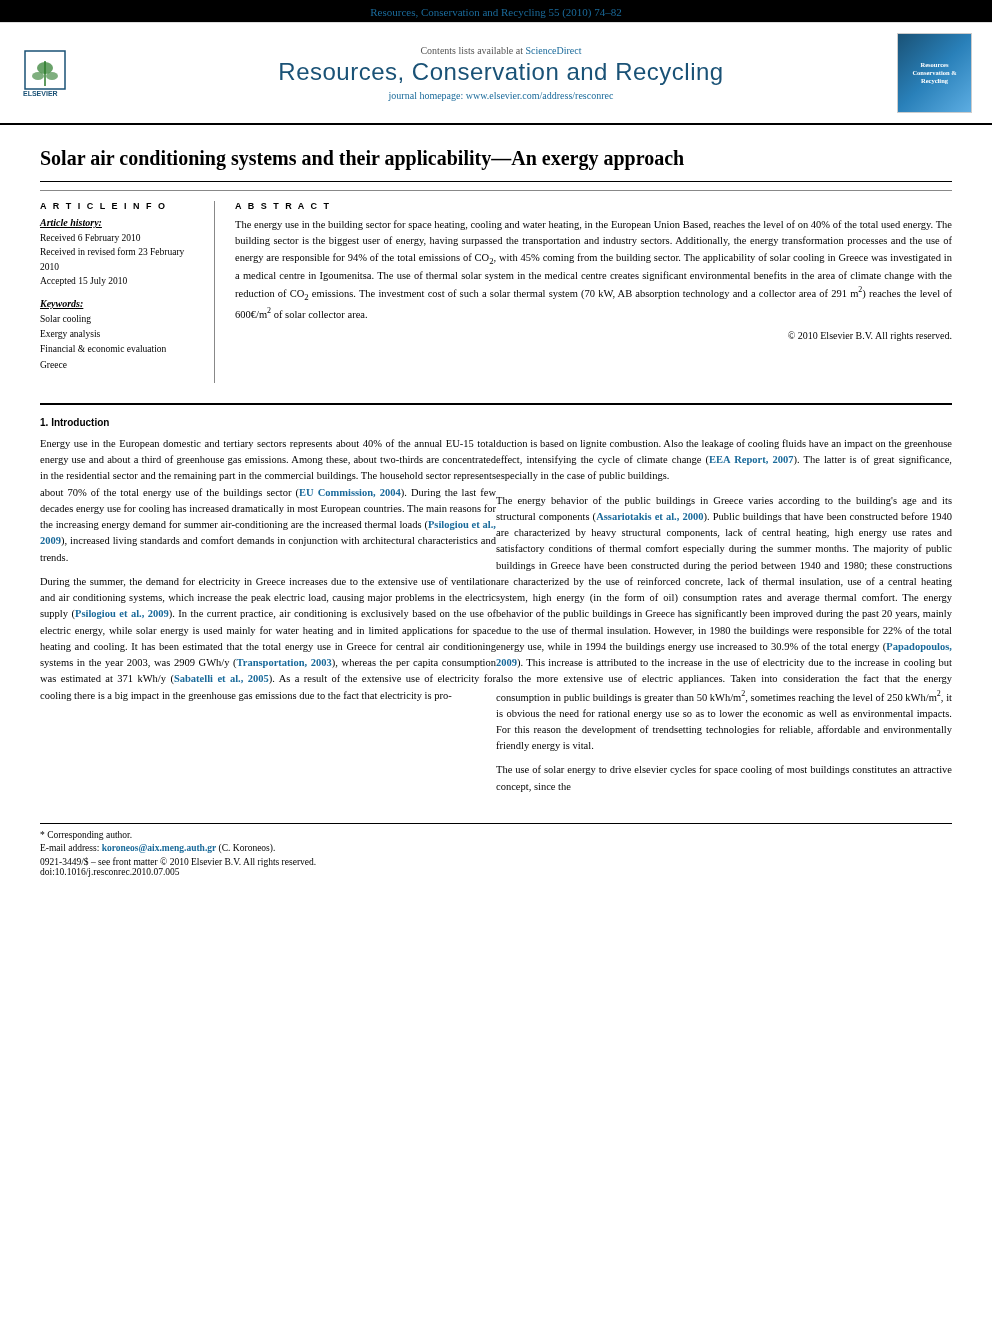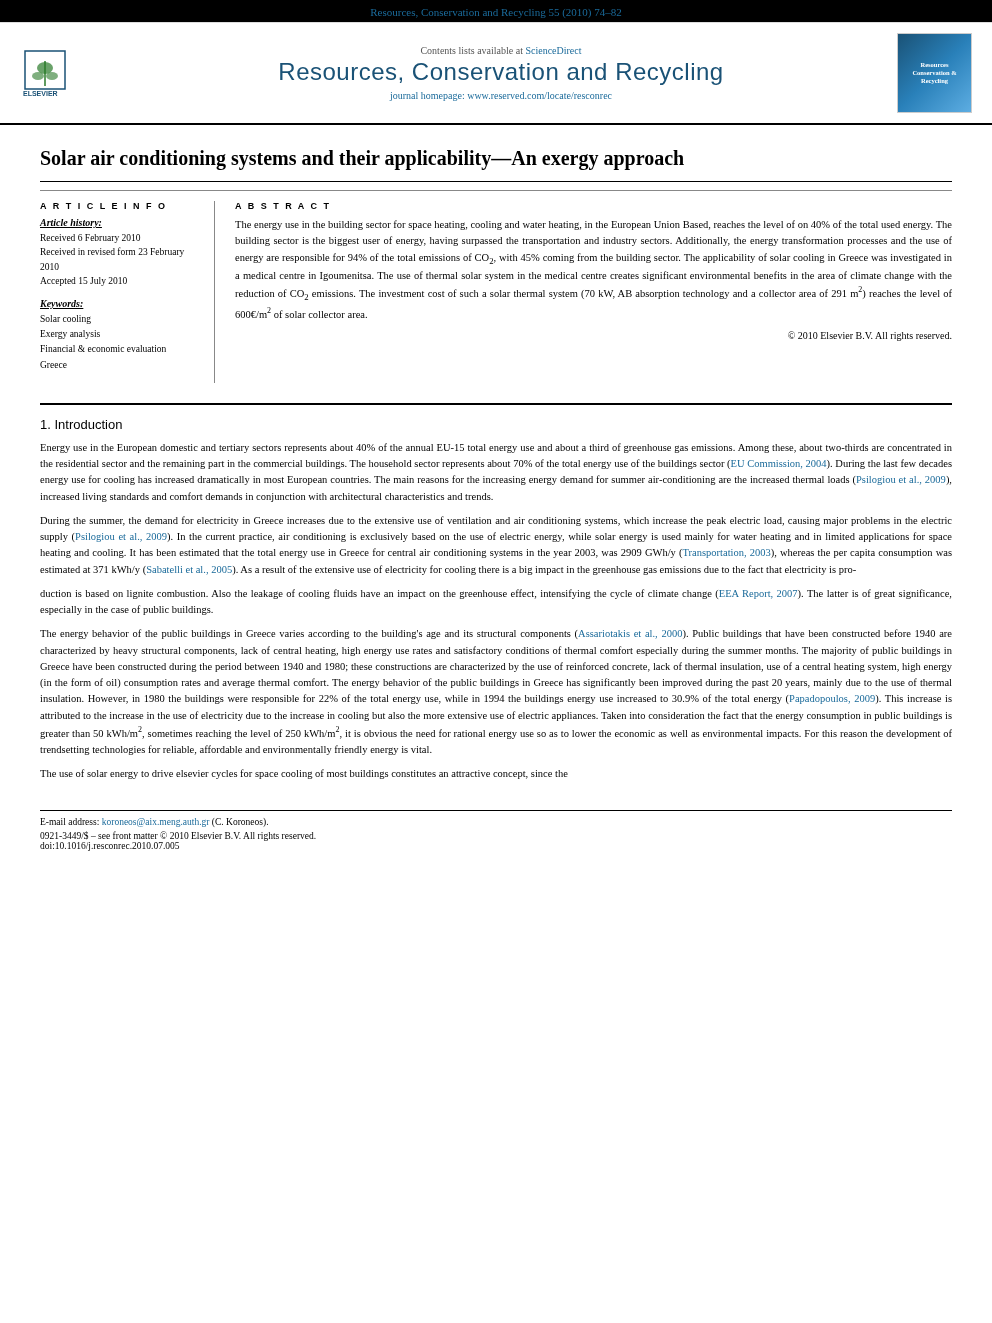--- a/index.html
+++ b/index.html
@@ -158,44 +158,44 @@
       font-size: 10px;
       margin-top: 8px;
       color: #000;
     }
     .intro-section {
       margin-top: 20px;
       border-top: 2px solid #000;
       padding-top: 12px;
     }
     .section-number-title {
-      font-size: 13px;
-      font-weight: normal;
+      font-size: 10px;
+      font-weight: bold;
       margin-bottom: 8px;
       font-family: Arial, sans-serif;
     }
     .body-two-col {
       display: flex;
-      flex-direction: column;
     }
     .body-left {
       flex: 1;
     }
     .body-right {
       flex: 1;
     }
     .body-text {
       font-size: 10.5px;
       line-height: 1.55;
       text-align: justify;
       margin-bottom: 8px;
     }
     .body-text a, .link-text {
       color: #1a6a9a;
       text-decoration: none;
+      font-weight: bold;
     }
     .footnote-section {
       border-top: 1px solid #000;
       margin-top: 20px;
       padding-top: 6px;
       font-size: 9.5px;
     }
     .footnote-line {
       margin-bottom: 3px;
     }
@@ -231,21 +231,21 @@
     </svg>
   </div>
   <div class="journal-center">
     <div class="sciencedirect-text">
       <span>Contents lists available at</span>
       <span class="sciencedirect-link">ScienceDirect</span>
     </div>
     <div class="journal-title-main">Resources, Conservation and Recycling</div>
     <div class="journal-homepage">
       <span>journal homepage:</span>
-      <span class="sciencedirect-link">www.reserved.com/locate/resconrec</span>
+      <span class="sciencedirect-link">www.elsevier.com/address/resconrec</span>
     </div>
   </div>
   <div class="journal-thumb">
     <div class="journal-thumb-title">Resources<br>Conservation &amp;<br>Recycling</div>
   </div>
 </div>
 
 <div class="paper-content">
   <div class="paper-title">Solar air conditioning systems and their applicability—An exergy approach</div>
 
@@ -305,20 +305,23 @@
         </p>
         <p class="body-text">
           The use of solar energy to drive elsevier cycles for space cooling of most buildings constitutes an attractive concept, since the
         </p>
       </div>
     </div>
   </div>
 
   <div class="footnote-section">
     <div class="footnote-line">
+      <span>* Corresponding author.</span>
+    </div>
+    <div class="footnote-line">
       <span>E-mail address:</span>
       <span class="link-text">koroneos@aix.meng.auth.gr</span>
       <span>(C. Koroneos).</span>
     </div>
     <div class="doi-section">
       <div>0921-3449/$ – see front matter © 2010 Elsevier B.V. All rights reserved.</div>
       <div>doi:10.1016/j.resconrec.2010.07.005</div>
     </div>
   </div>
 </div>

